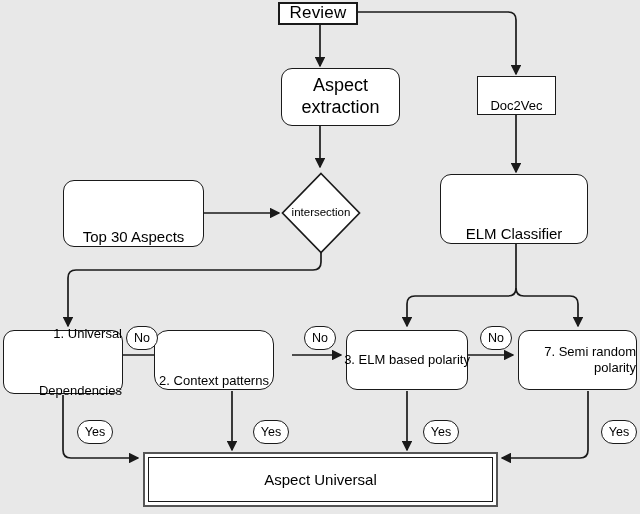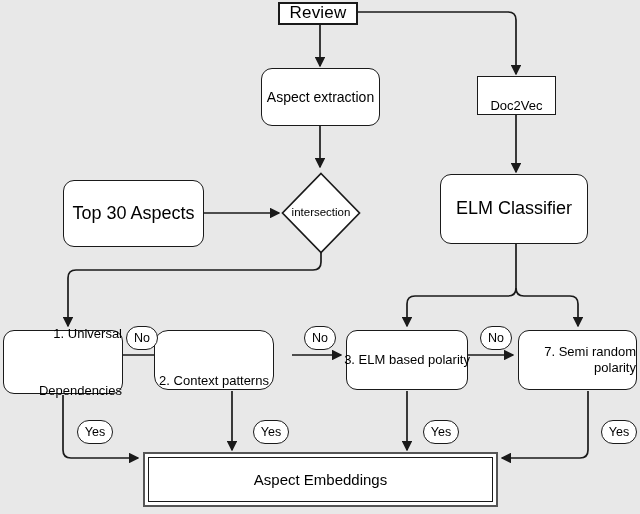--- a/index.html
+++ b/index.html
@@ -87,22 +87,22 @@
     width: 100%;
     height: 100%;
     border: 1.5px solid #1a1a1a;
     background: #ffffff;
     display: flex;
     align-items: center;
     justify-content: center;
     font-size: 15px;
     color: #000;
   }
-  .t15 { font-size: 18px; }
-  .t14 { font-size: 14px; }
+  .t15 { font-size: 15px; align-items: flex-end; }
+  .t14 { font-size: 18px; margin-left: 20px; }
   .t13 { font-size: 13px; align-items: flex-end; }
   .review-text { font-size: 17px; letter-spacing: 0.2px; }
 </style>
 </head>
 <body>
 
 <div id="canvas">
 
   <svg id="edges" viewBox="0 0 640 514">
     <defs>
@@ -207,17 +207,17 @@
   </div>
   <div class="label-chip" style="left:423px; top:420px; width:36px; height:24px;">
     <span>Yes</span>
   </div>
   <div class="label-chip" style="left:601px; top:420px; width:36px; height:24px;">
     <span>Yes</span>
   </div>
 
   <div class="embed-outer" style="left:143px; top:452px; width:355px; height:55px;">
     <div class="embed-inner">
-      <span>Aspect Embeddings</span>
+      <span>Aspect Universal</span>
     </div>
   </div>
 
 </div>
 
 </body></html>

